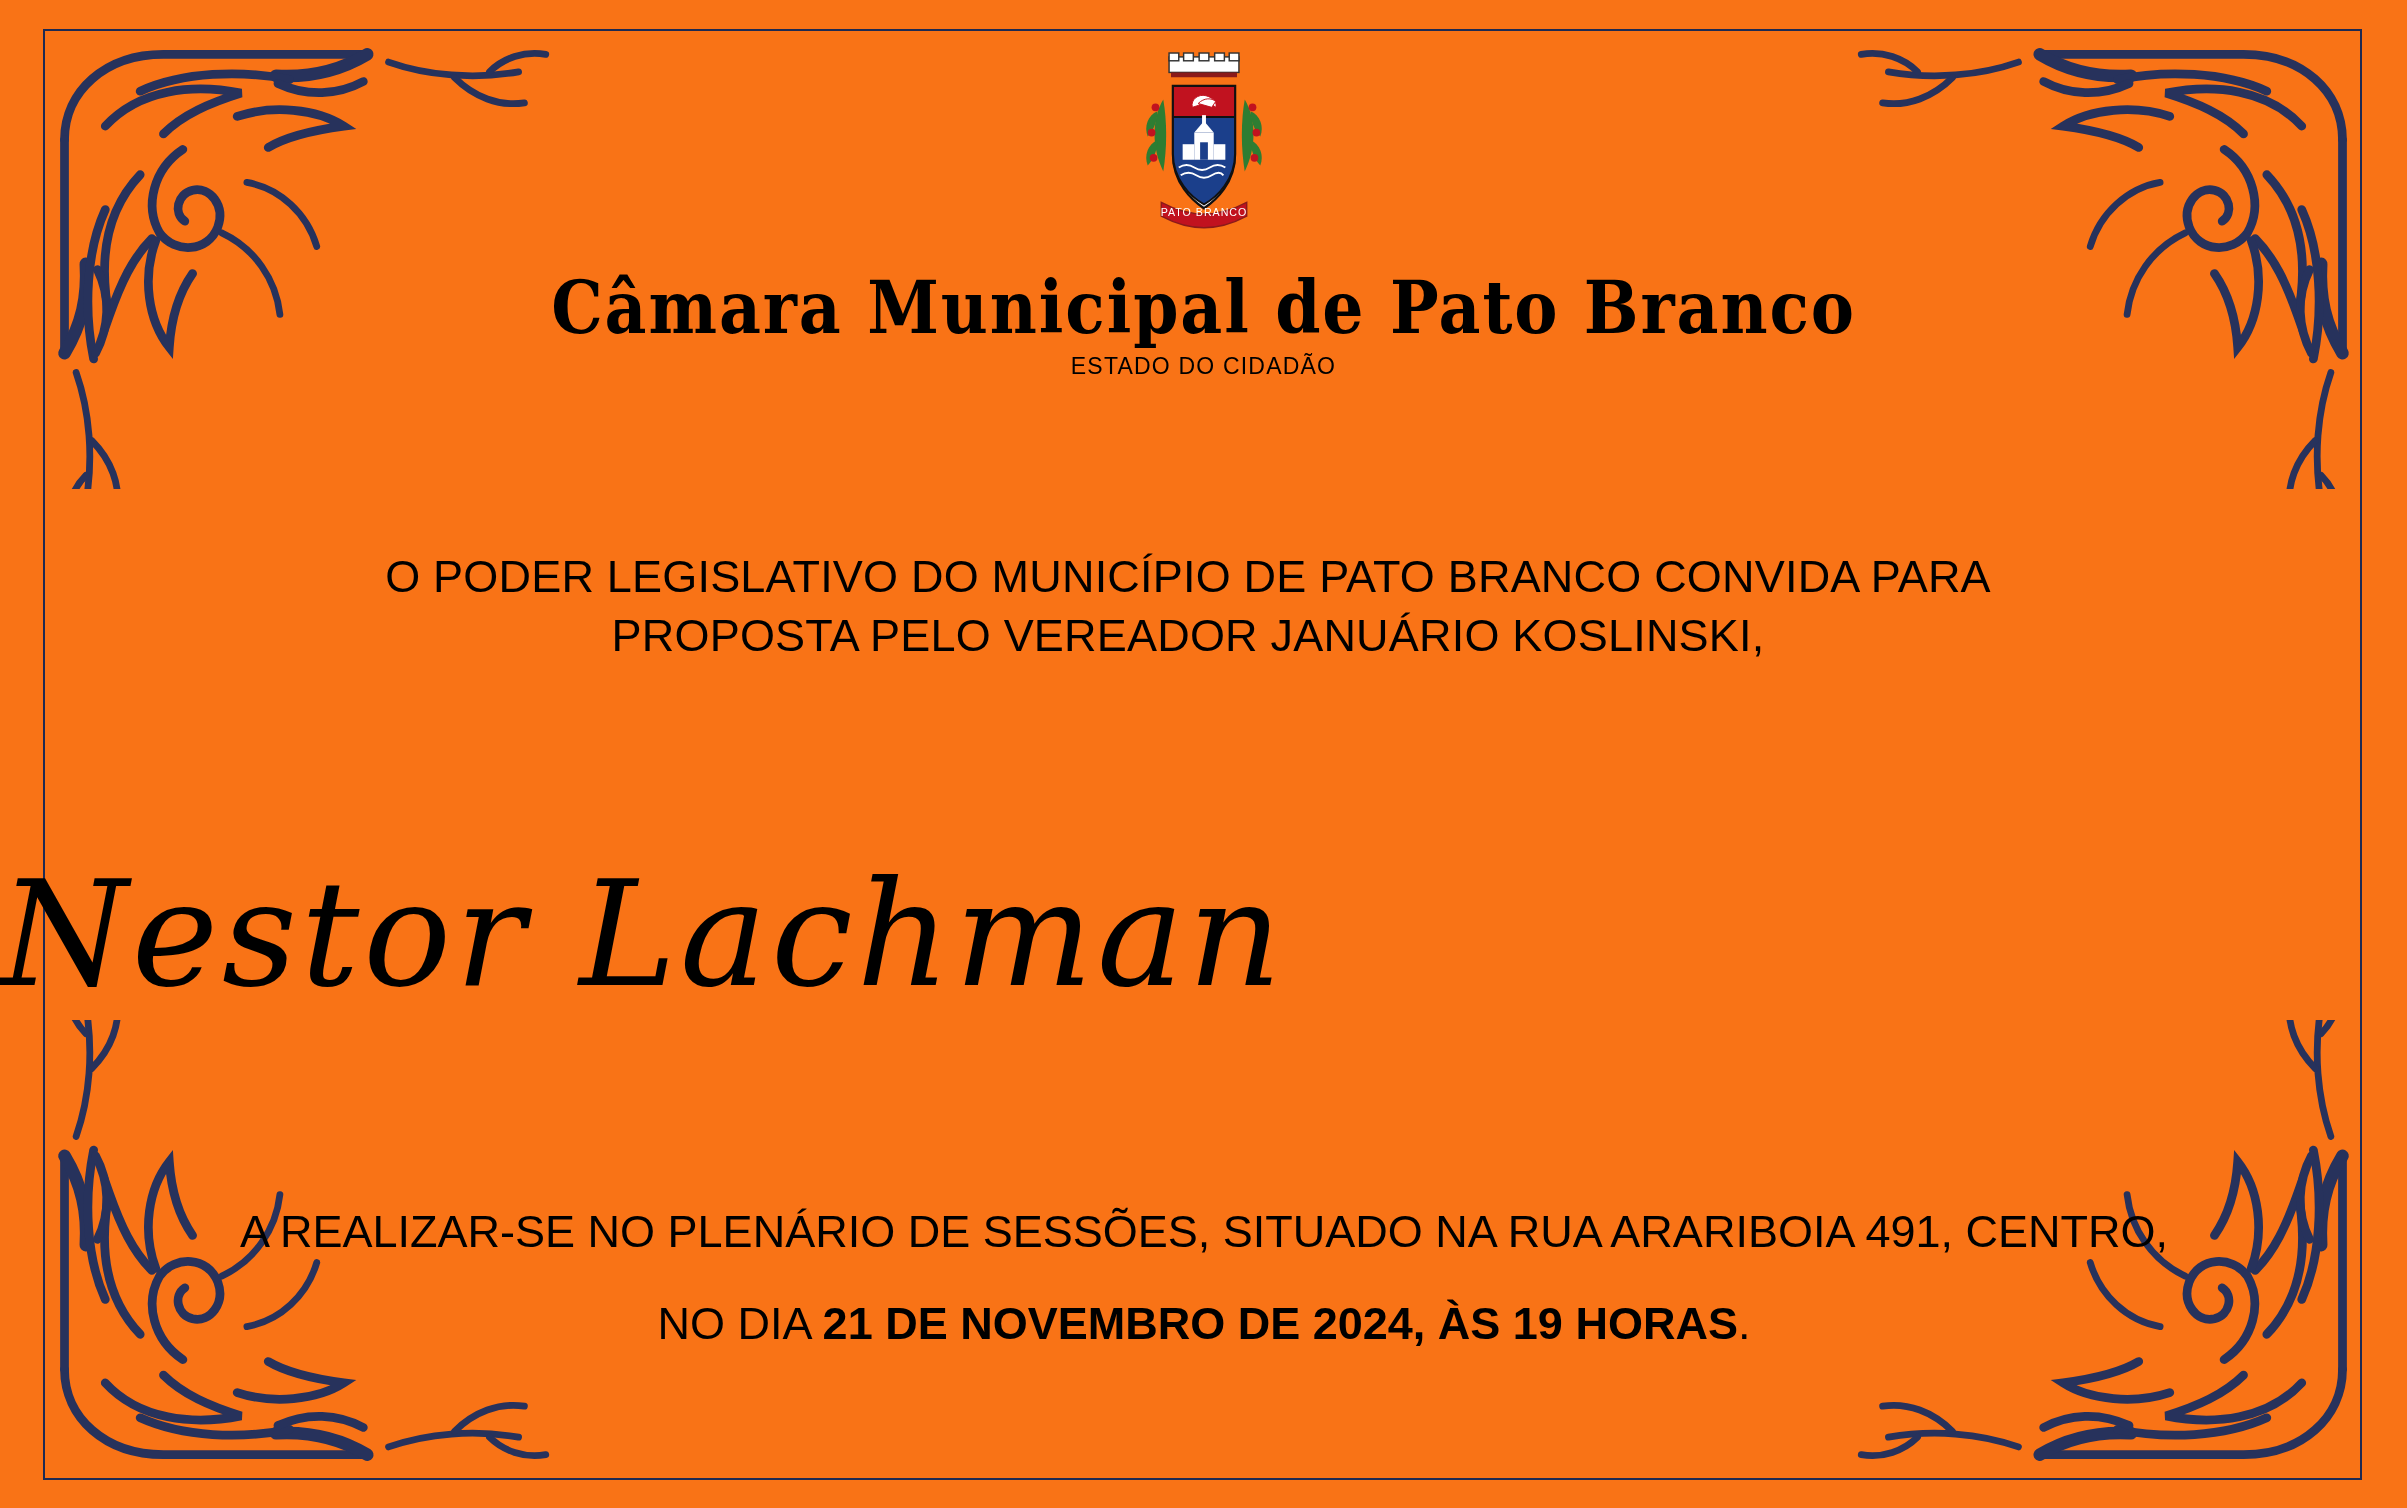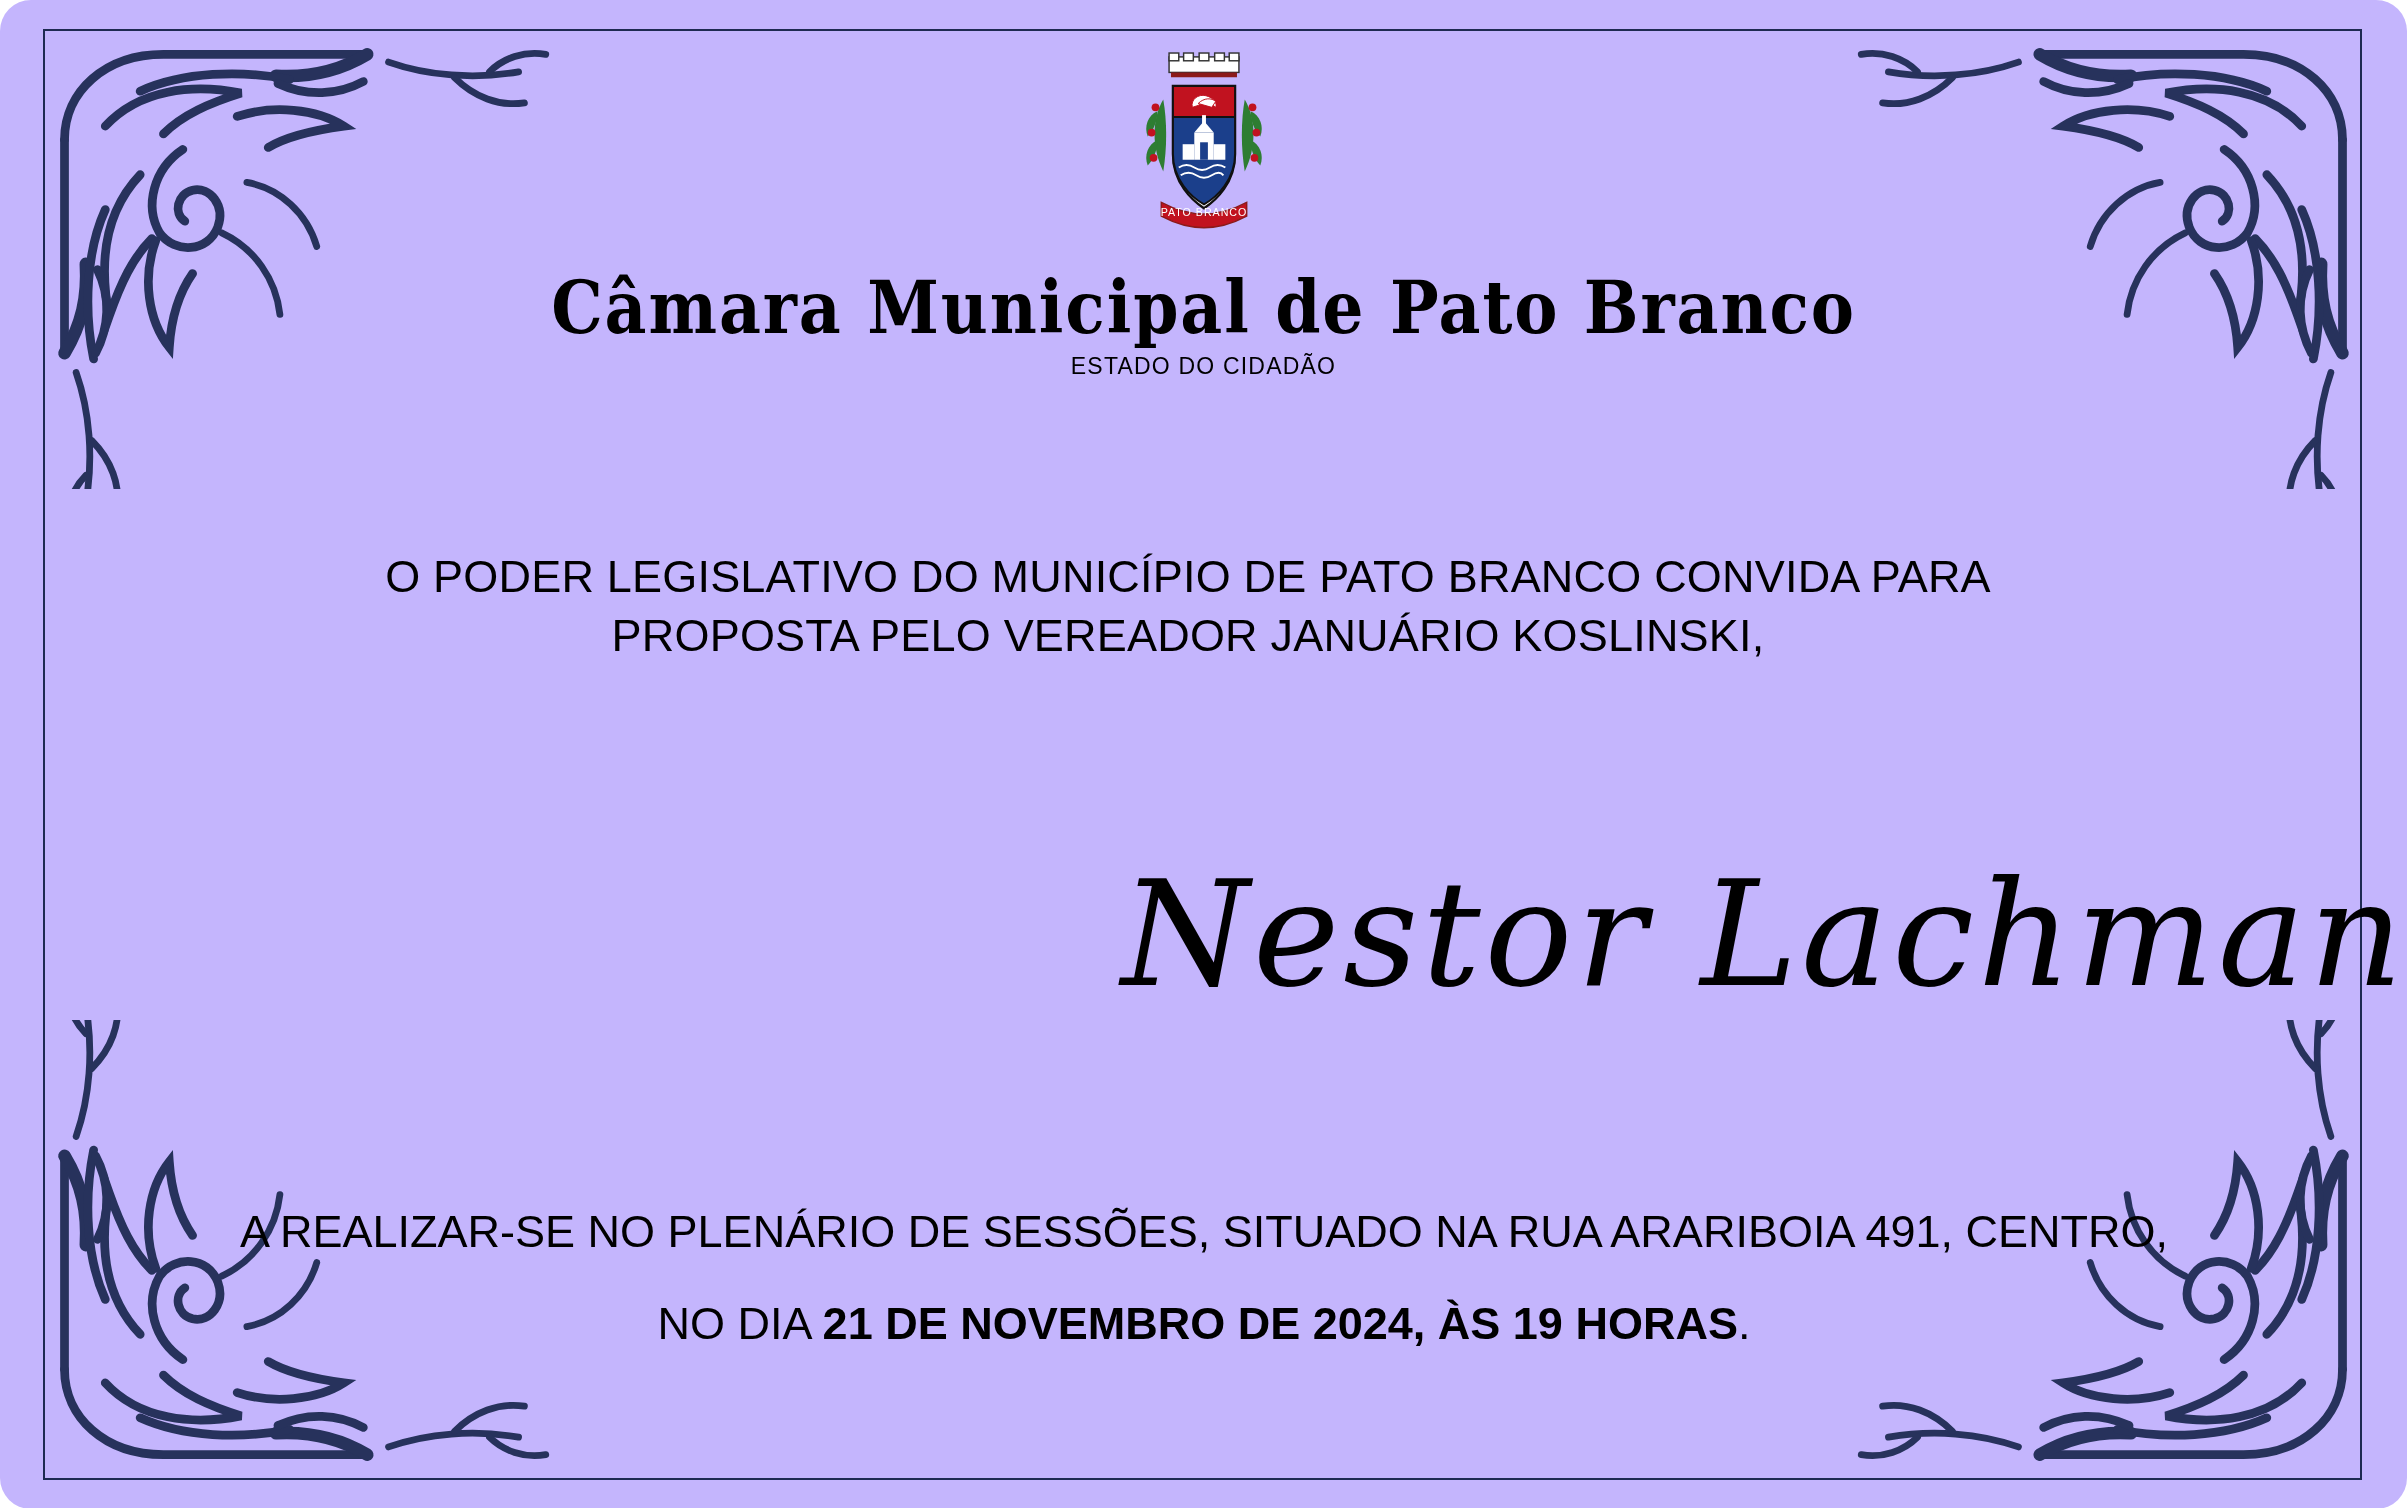--- a/index.html
+++ b/index.html
@@ -16,23 +16,22 @@
     font-family: "Liberation Sans", sans-serif;
     color: #000000;
   }
 
   
   .card {
     position: absolute;
     left: 0; top: 0;
     width: 2407px;
     height: 1509px;
-    background: #c4b5fd;
+    background: #f97316;
     box-sizing: border-box;
-    border-radius: 31px;
   }
   .frame-line {
     position: absolute;
     left: 43px;
     top: 29px;
     width: 2319px;
     height: 1451px;
     border: 2.9px solid #1e2a52;
     box-sizing: border-box;
   }
@@ -99,21 +98,21 @@
   }
   .body-text .line { display: block; white-space: nowrap; }
   .body-text b { font-weight: bold; }
 
   
   .honoree {
     position: absolute;
     top: 854px;
     left: 0;
     width: 100%;
-    text-align: right;
+    text-align: left;
     font-family: "DejaVu Serif", serif;
     font-style: italic;
     font-size: 146px;
     line-height: 1.1;
     letter-spacing: 3.9px;
     color: #000;
   }
 
   
   .footer-text {

